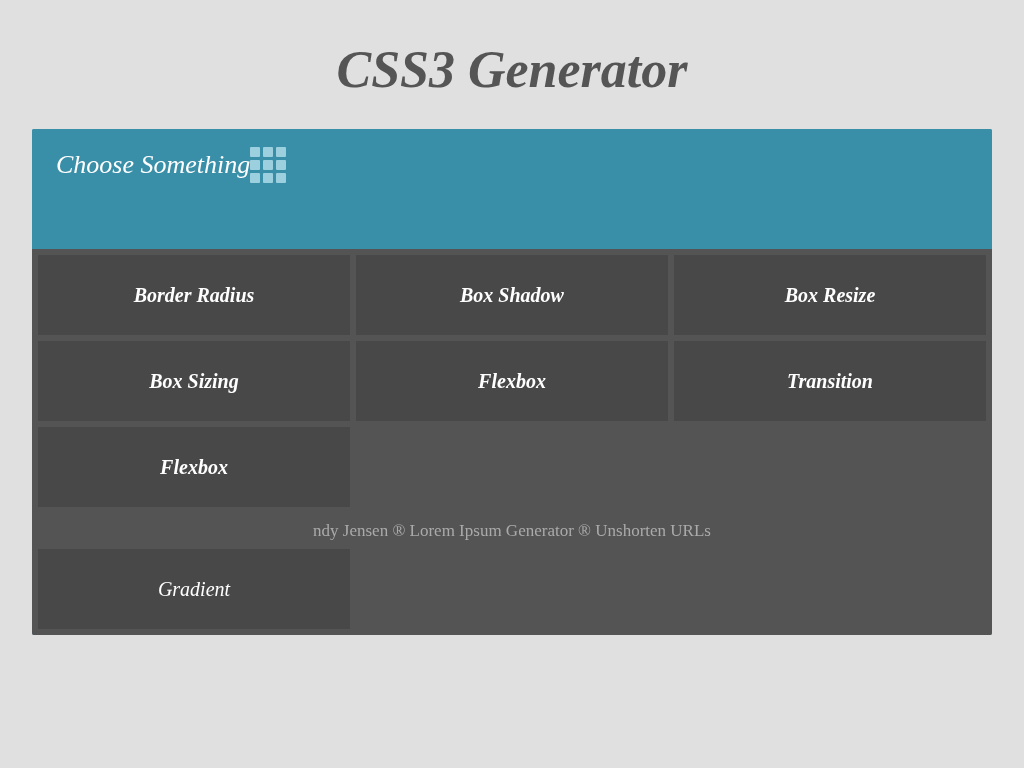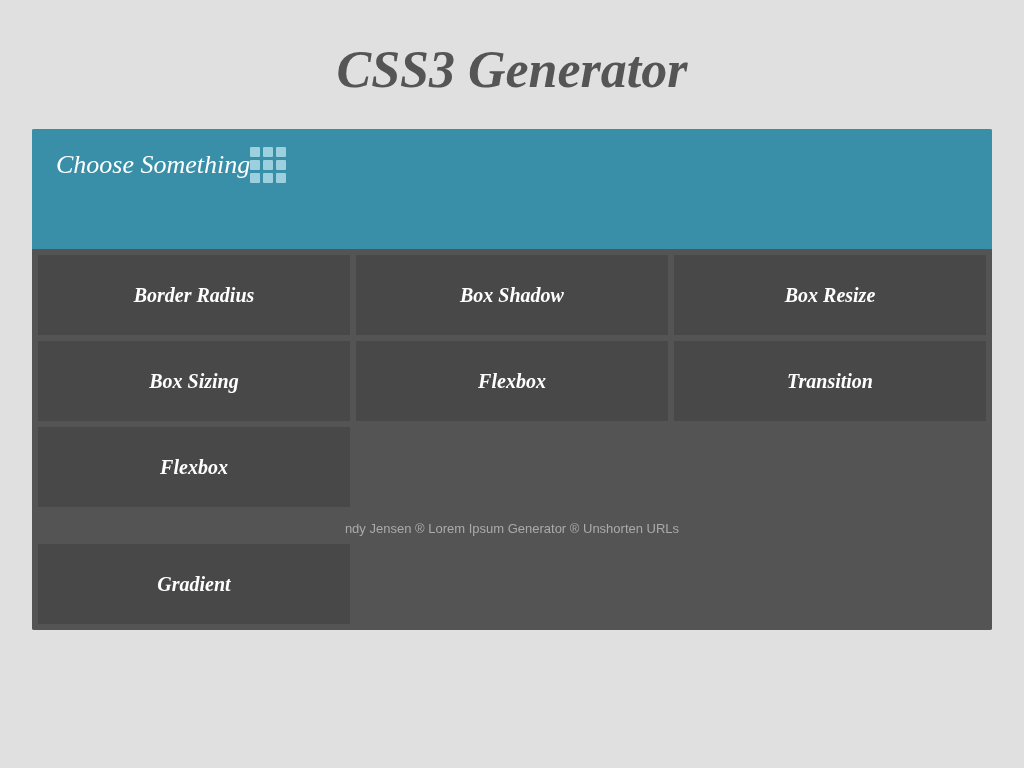--- a/index.html
+++ b/index.html
@@ -85,39 +85,39 @@
       justify-content: center;
       min-height: 80px;
       transition: background-color 0.2s;
     }
 
     .footer-bar {
       background-color: #545454;
       padding: 8px 24px;
       text-align: center;
       color: #aaa;
-      font-size: 13px;
-      font-family: Liberation Sans, sans-serif;
+      font-size: 17px;
+      font-family: Liberation Serif, serif;
     }
 
     .gradient-row {
       background-color: #545454;
       display: grid;
       grid-template-columns: repeat(3, 1fr);
       gap: 6px;
       padding: 0 6px 6px 6px;
     }
 
     .gradient-item {
       background-color: #484848;
       color: #fff;
       font-family: Georgia, serif;
       font-style: italic;
       font-size: 20px;
-      font-weight: bold;
+      font-weight: normal;
       text-align: center;
       padding: 28px 16px;
       cursor: pointer;
       display: flex;
       align-items: center;
       justify-content: center;
       min-height: 80px;
       transition: background-color 0.2s;
     }
 

